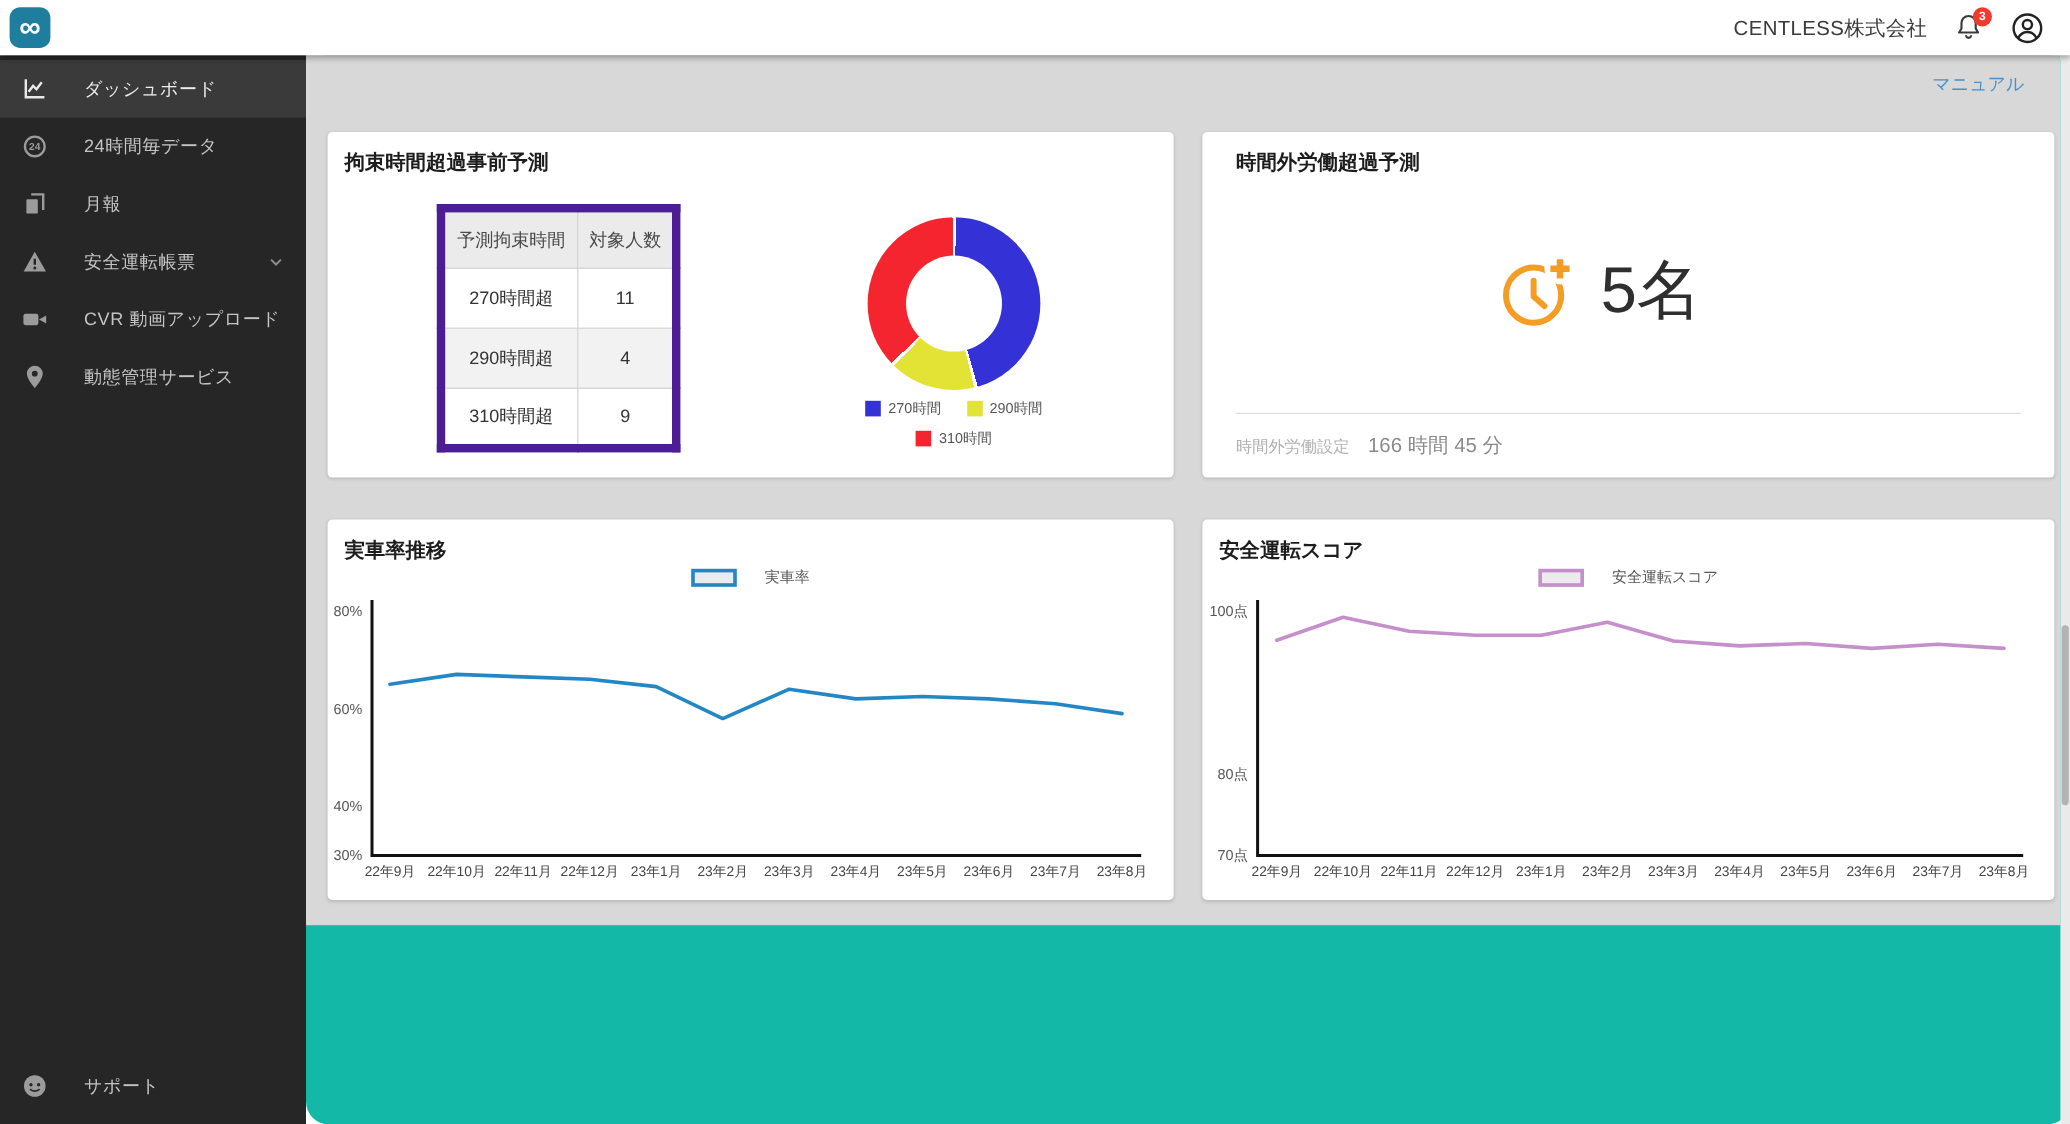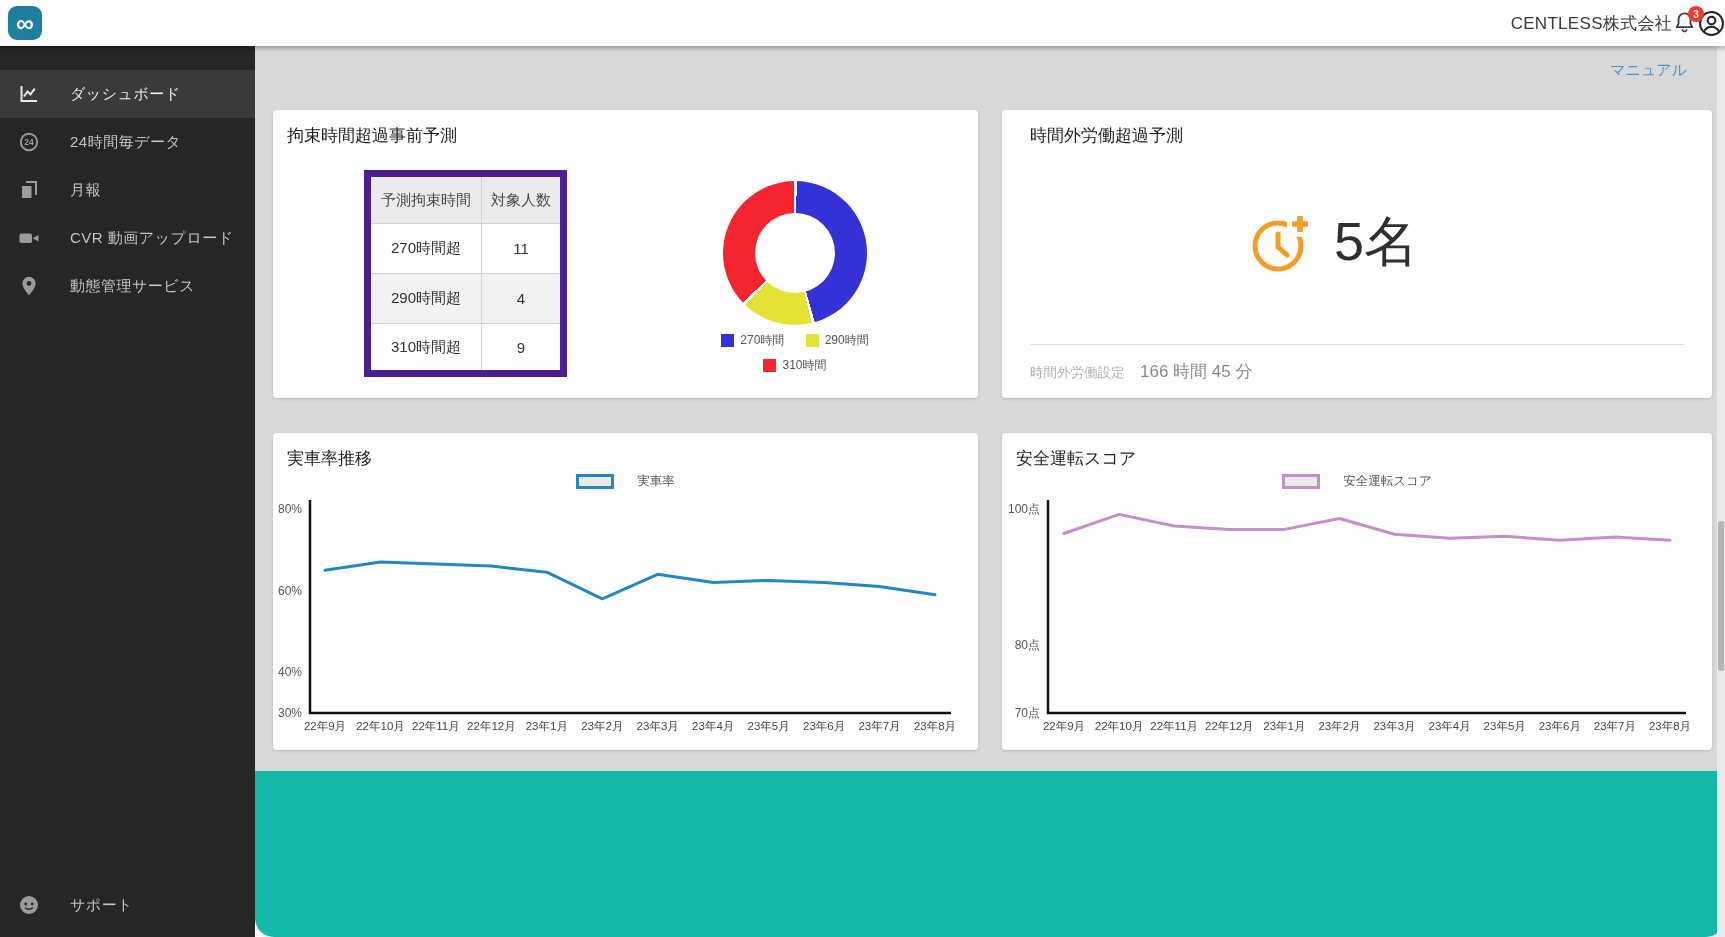--- a/index.html
+++ b/index.html
@@ -5,47 +5,47 @@
   * { box-sizing: border-box; margin: 0; padding: 0; }
   html,body { width:1725px; height:937px; overflow:hidden; }
   body { font-family:"Liberation Sans","DejaVu Sans",sans-serif; background:#fff; position:relative; }
 
   
   .topbar { position:absolute; left:0; top:0; width:1725px; height:46px; background:#fff;
             display:flex; align-items:center; z-index:30; box-shadow:0 2px 5px rgba(0,0,0,0.32); }
   .logo { position:absolute; left:8px; top:6px; width:34px; height:34px; border-radius:9px;
           background:#1f7e9d; color:#fff; display:flex; align-items:center; justify-content:center;
           font-size:25px; font-weight:bold; line-height:1; }
-  .topbar-right { margin-left:auto; display:flex; align-items:center; }
+  .topbar-right { margin-left:auto; display:flex; align-items:center; gap:22px; padding-right:22px; }
   .company { font-size:17px; color:#3a3a3a; letter-spacing:0.3px; }
   .bell-wrap { position:relative; width:26px; height:26px; cursor:pointer; }
   .badge { position:absolute; top:-4px; right:-6px; min-width:16px; height:16px; border-radius:8px;
            background:#f3392e; color:#fff; font-size:10px; display:flex; align-items:center;
            justify-content:center; font-weight:bold; }
   .avatar { width:27px; height:27px; cursor:pointer; }
 
   
   .sidebar { position:absolute; left:0; top:46px; width:255px; height:891px; background:#262626; z-index:20; }
   .nav { padding-top:4px; list-style:none; }
   .nav-item { height:48px; display:flex; align-items:center; padding-left:18px; position:relative;
               cursor:pointer; color:#c4c4c4; }
-  .nav-item.active { background:#3a3a3a; color:#ededed;margin-top:20px; }
+  .nav-item.active { background:#3a3a3a; color:#ededed; }
   .nav-item .nicon { width:22px; height:22px; color:#9b9b9b; flex:0 0 22px; }
   .nav-item.active .nicon { color:#e9e9e9; }
   .nav-item .nlabel { margin-left:30px; font-size:15px; letter-spacing:0.5px; }
   .nav-item .chev { position:absolute; right:16px; width:18px; height:18px; color:#8f8f8f; }
   .support-item { position:absolute; left:0; right:0; bottom:8px; }
 
   
   .main { position:absolute; left:255px; top:46px; right:0; bottom:0; background:#14b8a6;border-radius:19px; }
   .gray-region { position:absolute; left:0; top:0; right:8px; height:725px; background:#d8d8d8; }
   .manual-link { position:absolute; top:15px; right:30px; font-size:15px; color:#4a90c9; cursor:pointer; }
 
   .card { position:absolute; background:#fff; border-radius:4px; box-shadow:0 1px 3px rgba(0,0,0,0.14); }
-  .card-title { position:absolute; left:14px; top:14px; font-size:17px; font-weight:normal; color:#1d1d1d; }
+  .card-title { position:absolute; left:14px; top:14px; font-size:17px; font-weight:bold; color:#1d1d1d; }
 
   #card-restraint { left:18px;  top:64px;  width:705px; height:288px; }
   #card-overtime  { left:747px; top:64px;  width:710px; height:288px; }
   #card-rate      { left:18px;  top:387px; width:705px; height:317px;padding-left:47px; }
   #card-safety    { left:747px; top:387px; width:710px; height:317px; }
   #card-overtime .card-title { left:28px; }
 
   
   .rtable { position:absolute; left:91px; top:60px; border-collapse:collapse; border:7px solid #4c1d95; }
   .rtable th, .rtable td { border:1px solid #d2d2d2; text-align:center; font-weight:normal;
@@ -122,20 +122,31 @@
         <text x="11" y="14" text-anchor="middle" font-size="8.5" font-weight="bold" fill="currentColor">24</text>
       </svg>
       <span class="nlabel">24時間毎データ</span>
     </li>
     <li class="nav-item">
       <svg class="nicon" viewBox="0 0 22 22">
         <path d="M8 3h10v13" fill="none" stroke="currentColor" stroke-width="2"></path>
         <rect x="4" y="7" width="9.5" height="12" rx="0.8" fill="currentColor"></rect>
       </svg>
       <span class="nlabel">月報</span>
+    </li>
+    <li class="nav-item">
+      <svg class="nicon" viewBox="0 0 22 22">
+        <path d="M11 2.8 L20.3 19.2 H1.7 Z" fill="currentColor"></path>
+        <path d="M11 8.6v5" stroke="#262626" stroke-width="2"></path>
+        <circle cx="11" cy="16.3" r="1.25" fill="#262626"></circle>
+      </svg>
+      <span class="nlabel">安全運転帳票</span>
+      <svg class="chev" viewBox="0 0 22 22">
+        <polyline points="6 9 11 14 16 9" fill="none" stroke="currentColor" stroke-width="2"></polyline>
+      </svg>
     </li>
     <li class="nav-item">
       <svg class="nicon" viewBox="0 0 22 22">
         <rect x="1.5" y="6.5" width="12.5" height="9.5" rx="1.8" fill="currentColor"></rect>
         <path d="M14.5 11.2 20.5 8v6.5l-6-3.3z" fill="currentColor"></path>
       </svg>
       <span class="nlabel">CVR 動画アップロード</span>
     </li>
     <li class="nav-item">
       <svg class="nicon" viewBox="0 0 22 22">

